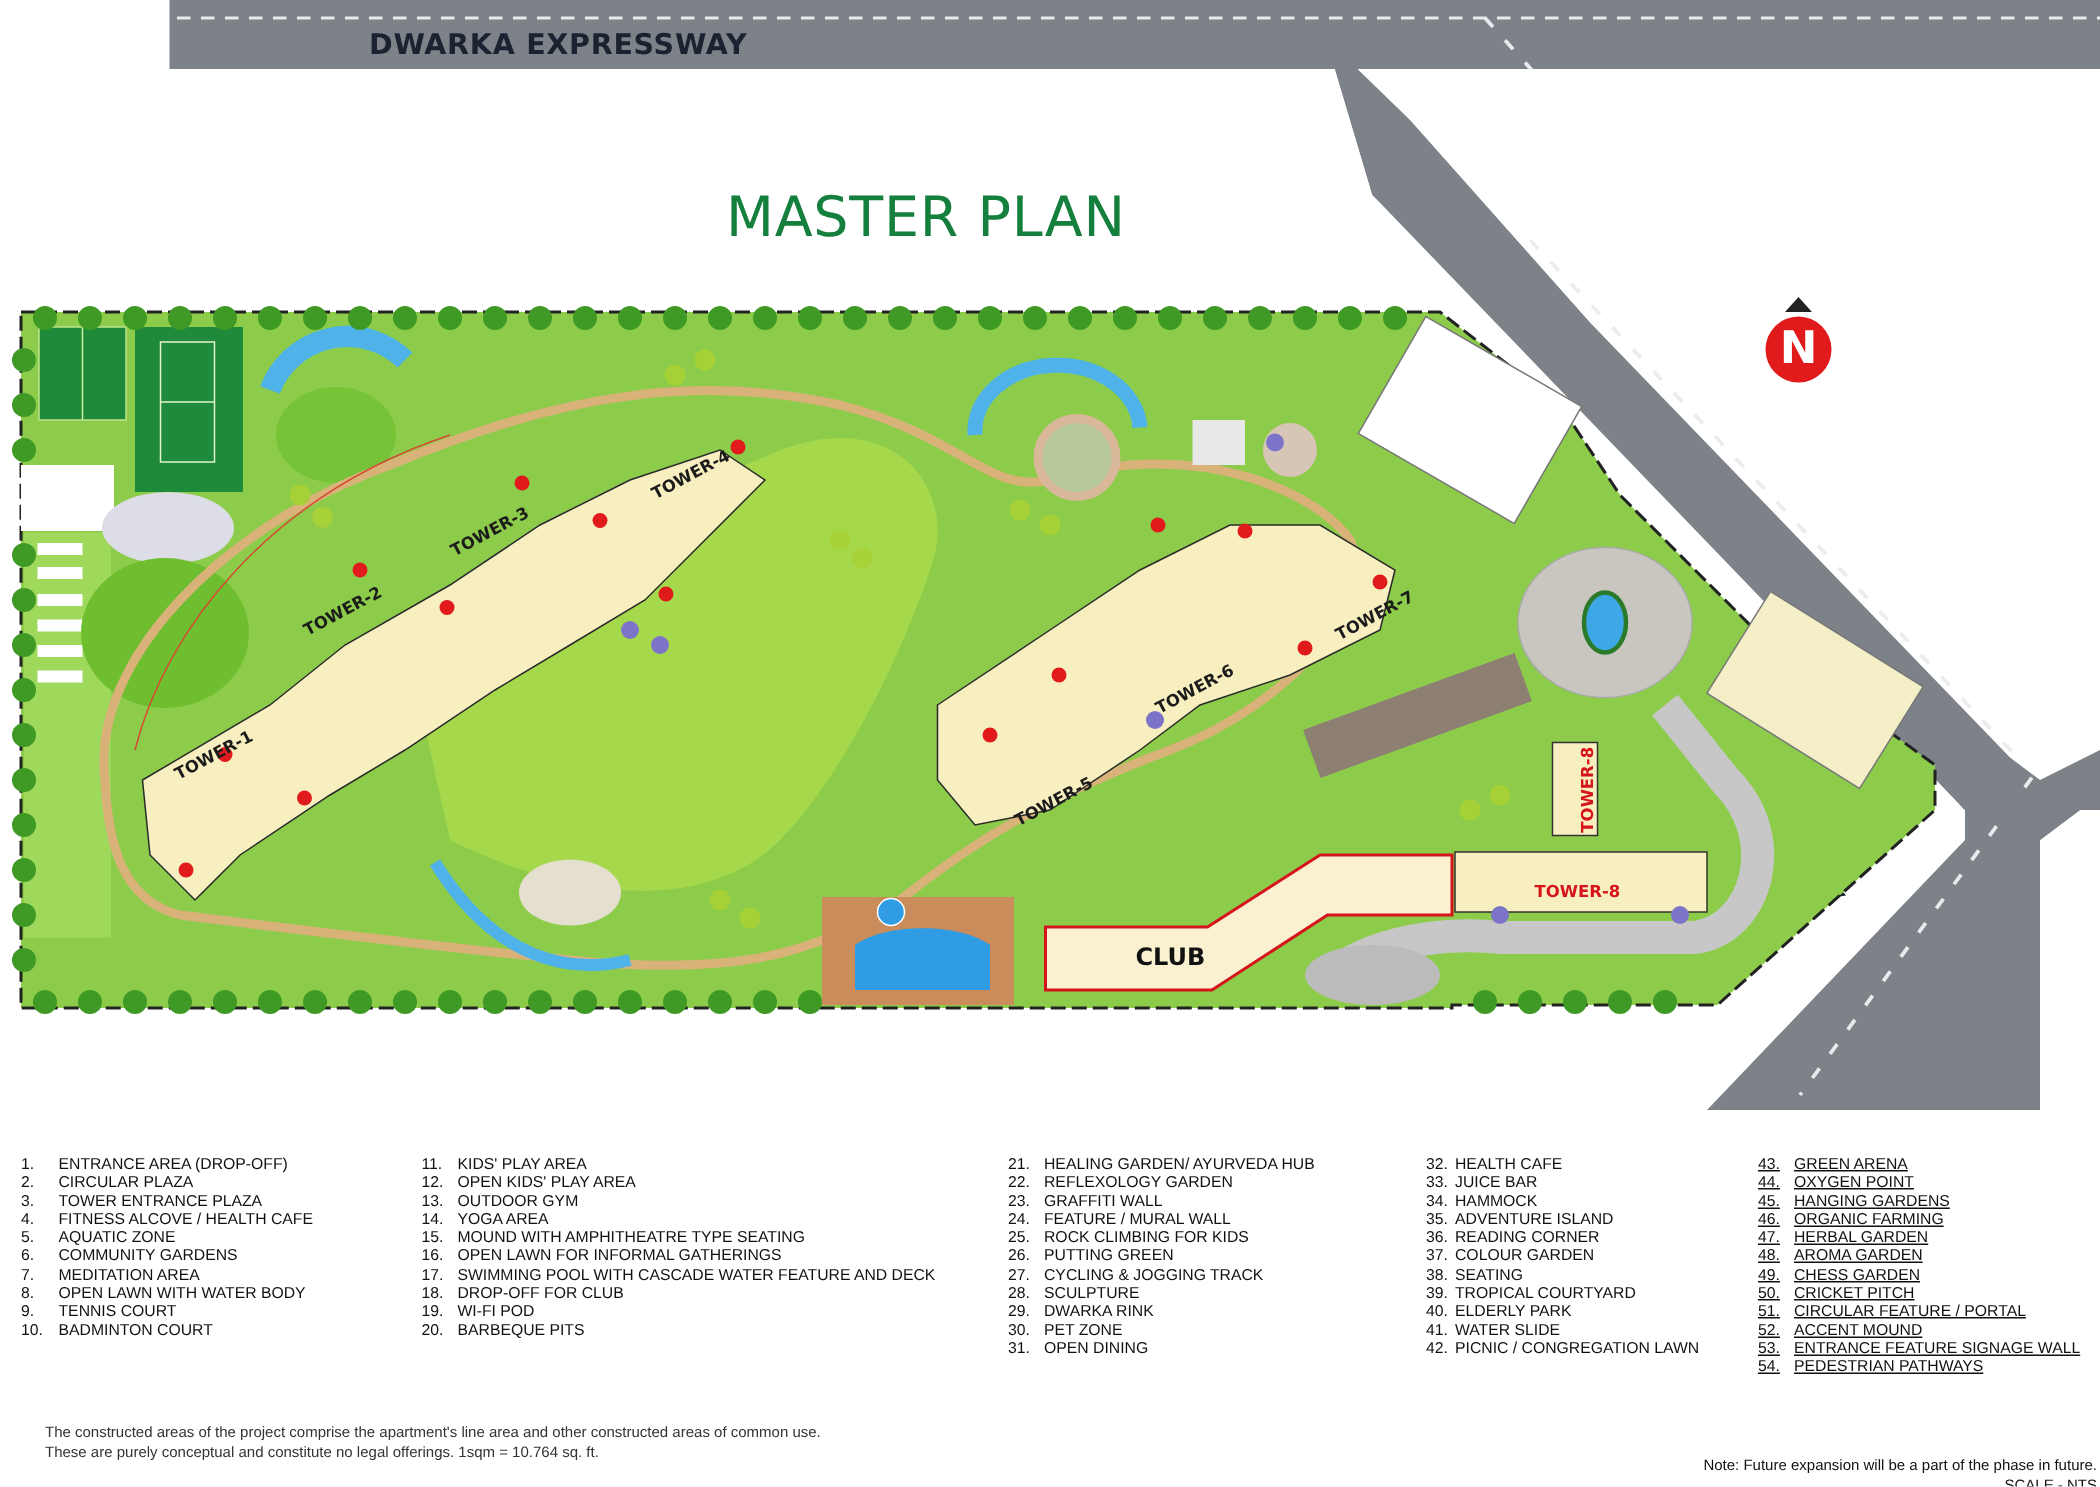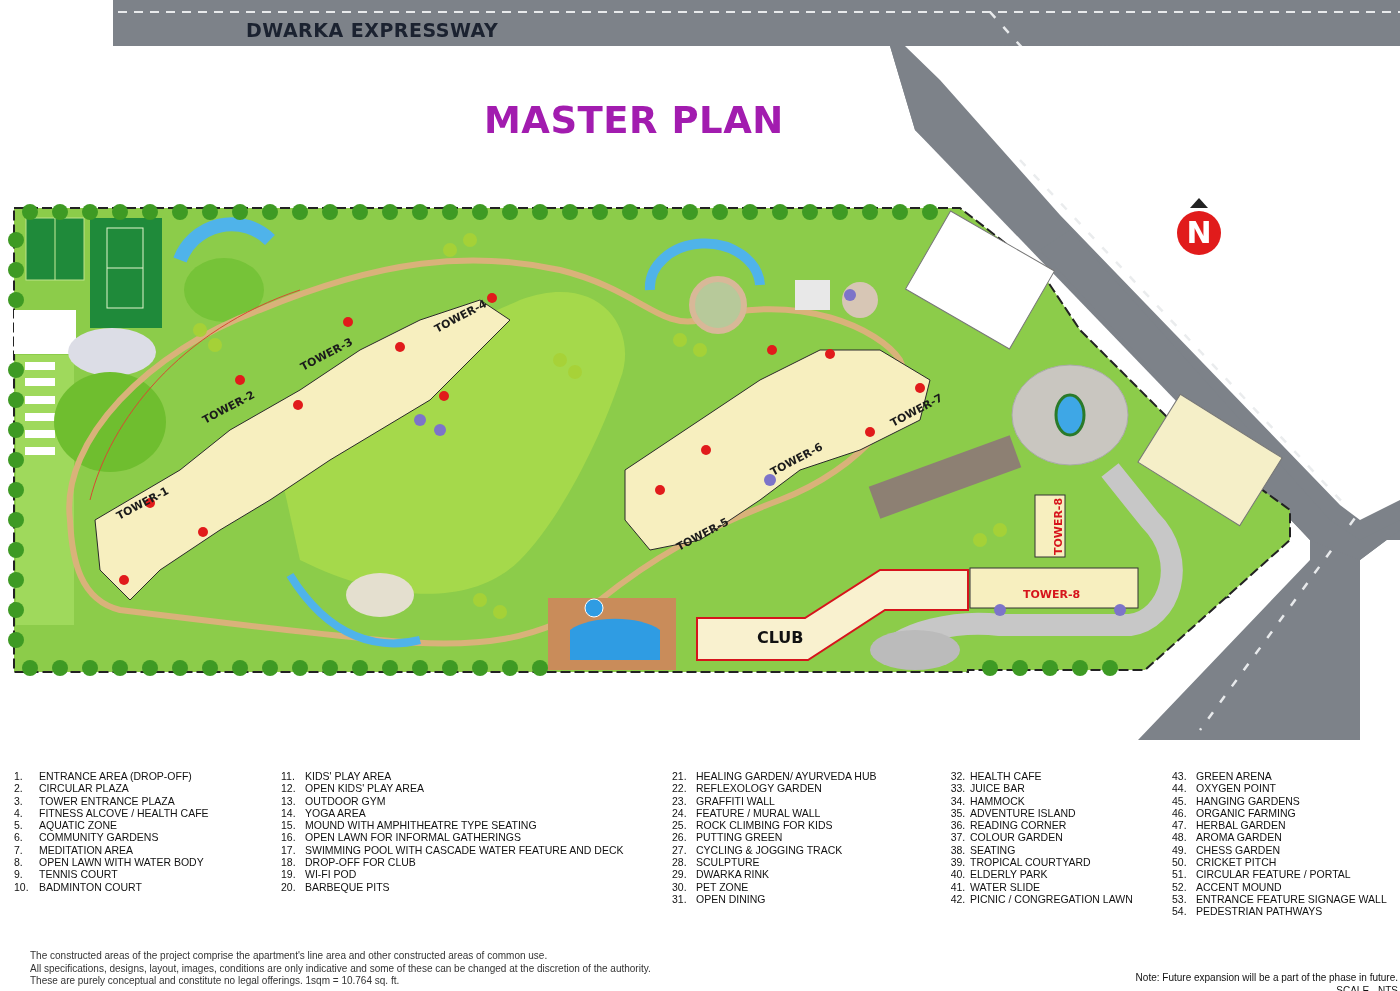--- a/index.html
+++ b/index.html
@@ -1,33 +1,33 @@
 <!DOCTYPE html>
 <html><head>
 <meta charset="utf-8">
 <style>
   html, body { margin:0; padding:0; background:#ffffff; }
   body { width:1400px; height:991px; position:relative; overflow:hidden; font-family:"Liberation Sans", sans-serif; }
   .road-label { position:absolute; font-family:"DejaVu Sans", sans-serif; font-weight:bold; color:#1b2230; letter-spacing:0.5px; }
-  .title { position:absolute; left:484px; top:99px; font-family:"DejaVu Sans", sans-serif; font-weight:bold; font-size:37px; color:#a21caf; letter-spacing:0.5px; }
+  .title { position:absolute; left:484px; top:123px; font-family:"DejaVu Sans", sans-serif; font-weight:normal; font-size:37px; color:#15803d; letter-spacing:0.5px; }
   .north { position:absolute; left:1176px; top:198px; width:46px; text-align:center; }
   .north .tri { width:0; height:0; margin:0 auto; border-left:9px solid transparent; border-right:9px solid transparent; border-bottom:10px solid #222; }
   .north .circ { width:44px; height:44px; border-radius:50%; background:#e11b1b; color:#fff; font-weight:bold; font-size:30px; line-height:44px; margin:3px auto 0; font-family:"DejaVu Sans", sans-serif; }
   .site { position:absolute; }
   .tower-label { position:absolute; font-weight:bold; font-size:11px; color:#1b1b1b; font-family:"DejaVu Sans", sans-serif; }
   .tower-label.red { color:#d6141c; }
   .club-label { position:absolute; font-weight:bold; font-size:16px; color:#111; font-family:"DejaVu Sans", sans-serif;text-align:right; }
   .legend { position:absolute; top:770px; font-size:10.5px; color:#111; line-height:12.3px; }
   .legend .row { display:flex; white-space:nowrap; }
   .legend .num { width:24px; }
   .legend.c1 { left:14px; } .legend.c1 .num { width:25px; }
   .legend.c2 { left:281px; }
   .legend.c3 { left:672px; }
   .legend.c4 { left:946px;text-align:center; }
-  .legend.c5 { left:1172px; }
+  .legend.c5 { left:1172px;text-decoration:underline; }
   .disclaimer { position:absolute; left:30px; top:950px; font-family:Liberation Sans, sans-serif; font-size:10px; color:#333; line-height:12.5px; }
   .note { position:absolute; right:2px; top:935px; font-size:10px; color:#111; text-align:right; line-height:13px;margin-top:36px; }
 </style>
 </head>
 <body>
 
 <svg class="site" style="left:0;top:0" width="1400" height="991" viewBox="0 0 1400 991">
 
   <polygon points="113,0 1400,0 1400,45 1400,530 1360,560 1360,740 1138,740 1310,560 1310,540 1040,250 915,130 890,46 113,46" fill="#7d8289"></polygon>
   <polygon points="890,46 915,130 1310,540 1400,540 1400,45" fill="#7d8289"></polygon>
@@ -472,20 +472,19 @@
       <span>ENTRANCE FEATURE SIGNAGE WALL</span>
     </div>
   <div class="row">
       <span class="num">54.</span>
       <span>PEDESTRIAN PATHWAYS</span>
     </div>
 </div>
 
 <div class="disclaimer">
   <div>The constructed areas of the project comprise the apartment's line area and other constructed areas of common use.</div>
-  <div>All specifications, designs, layout, images, conditions are only indicative and some of these can be changed at the discretion of the authority.</div>
   <div>These are purely conceptual and constitute no legal offerings. 1sqm = 10.764 sq. ft.</div>
 </div>
 
 <div class="note">
   <div>Note: Future expansion will be a part of the phase in future.</div>
   <div>SCALE - NTS</div>
 </div>
 
 </body></html>

